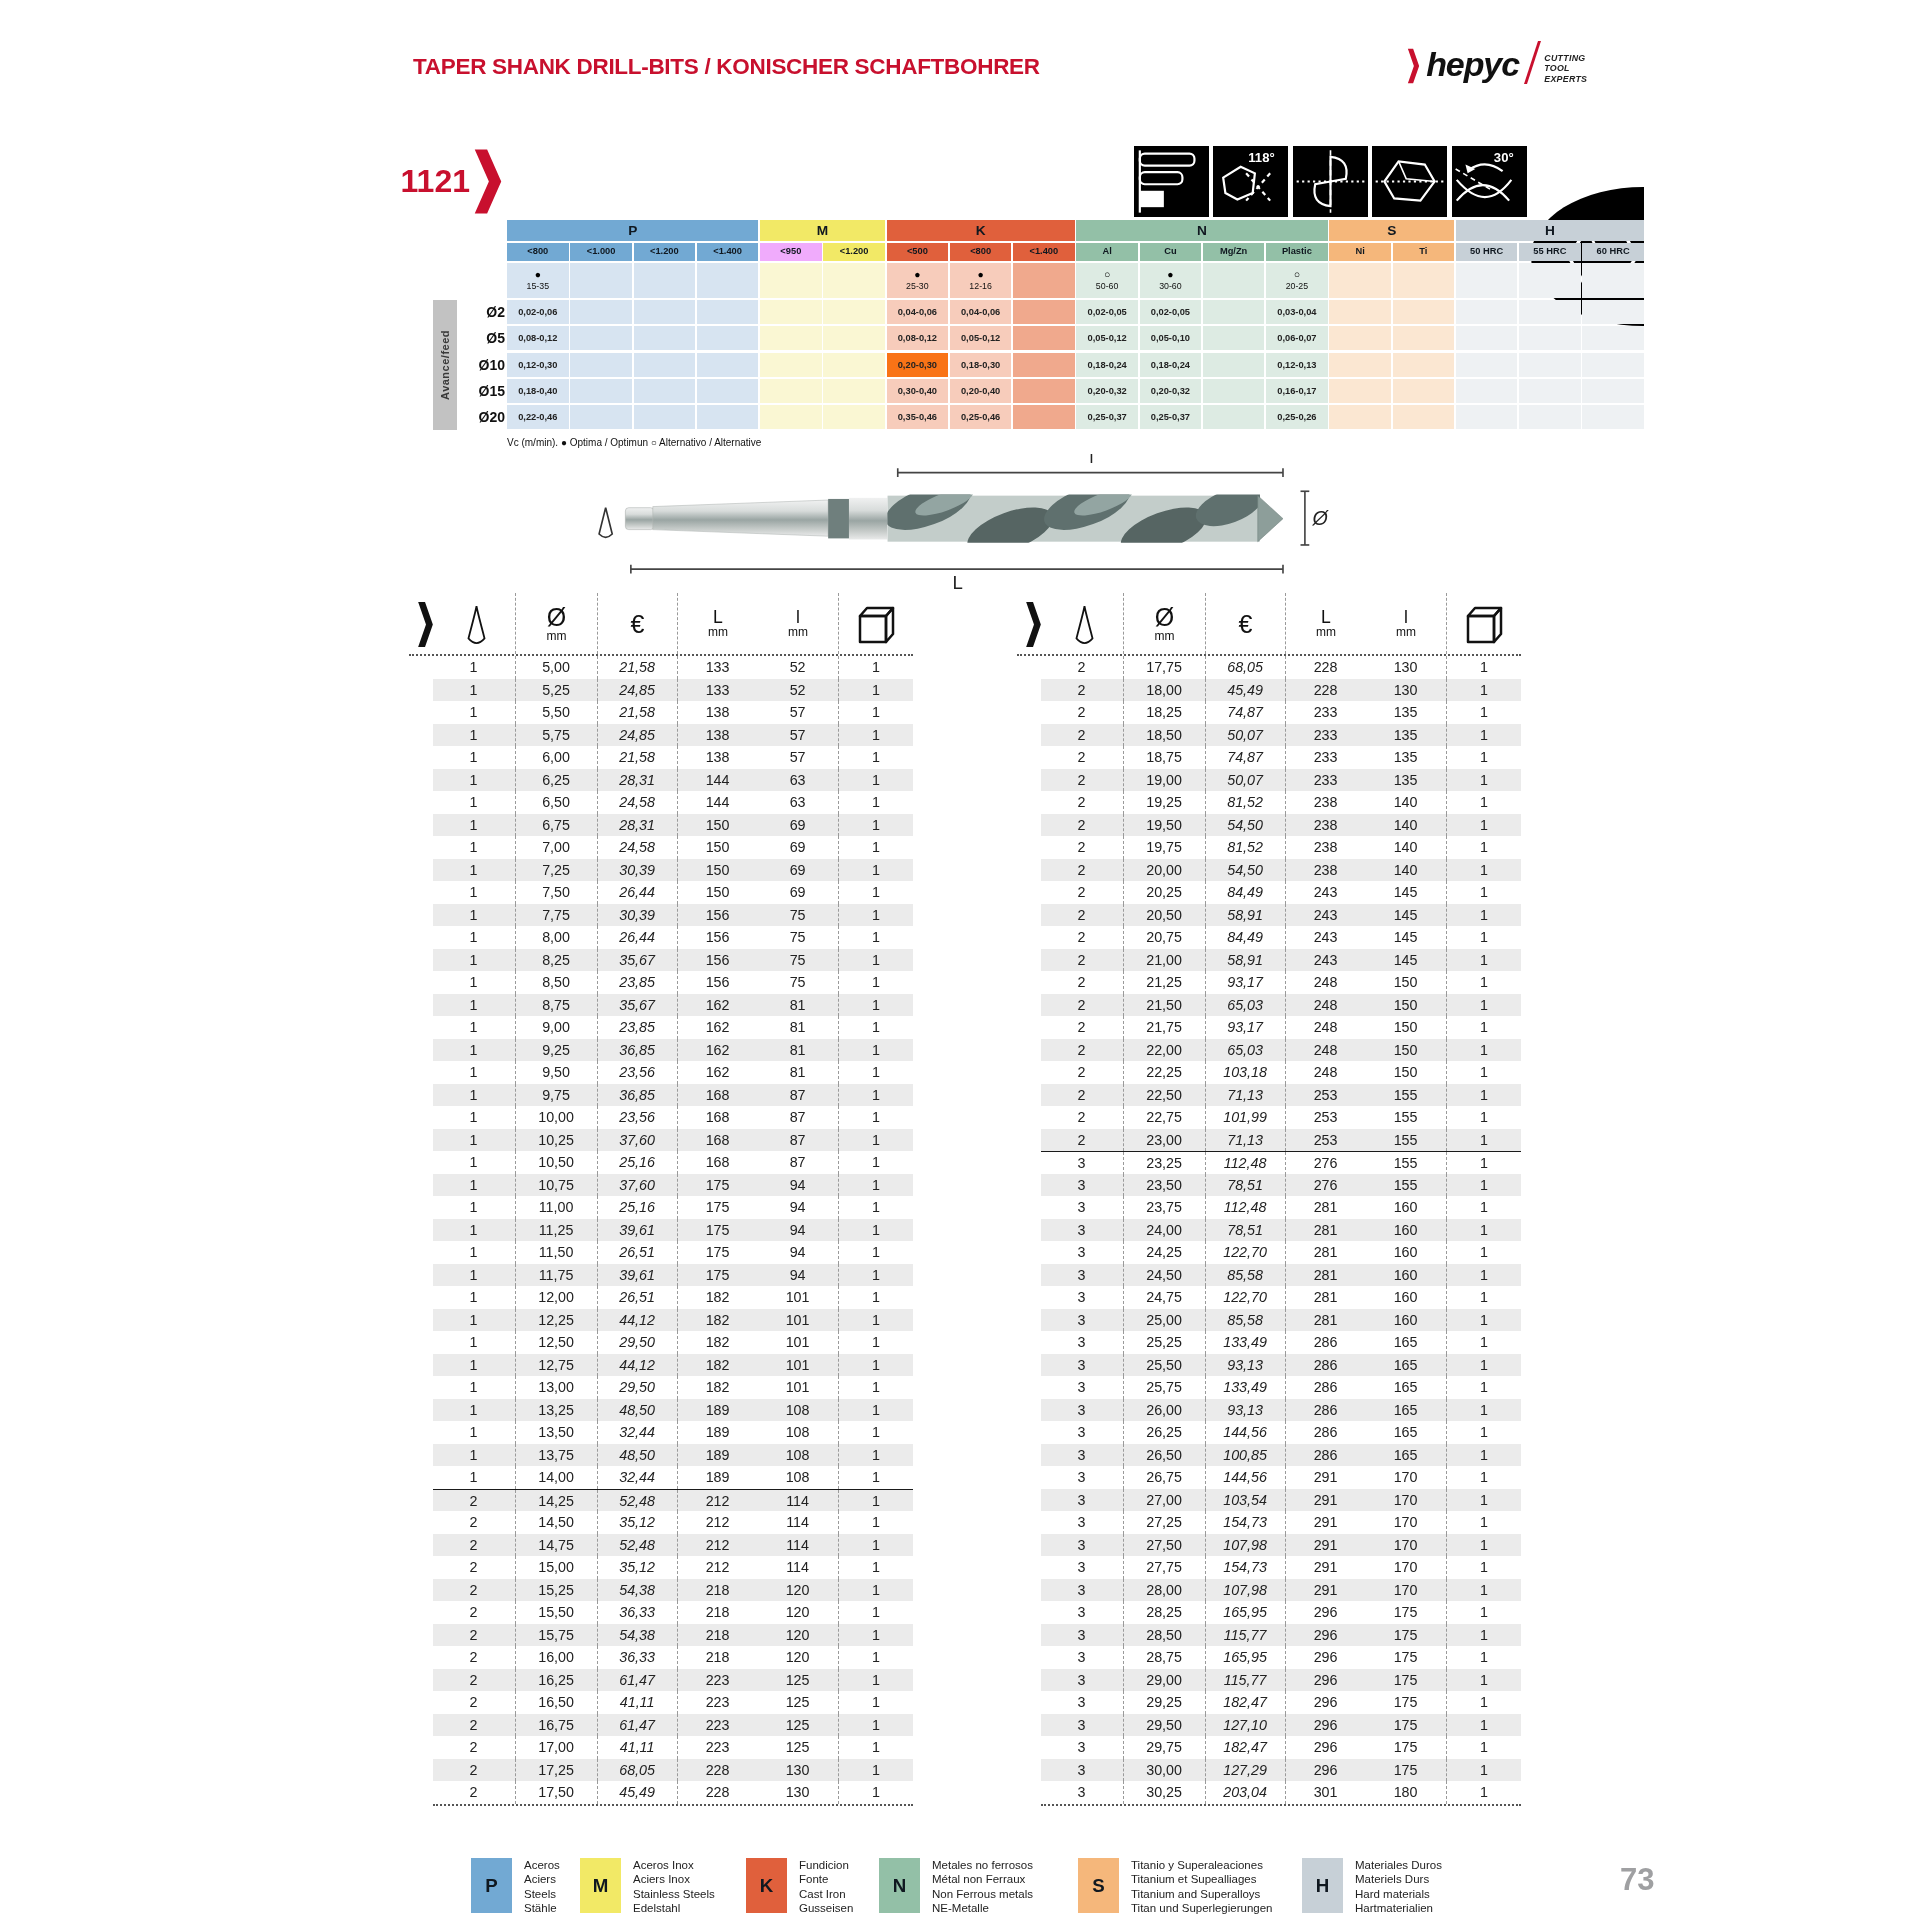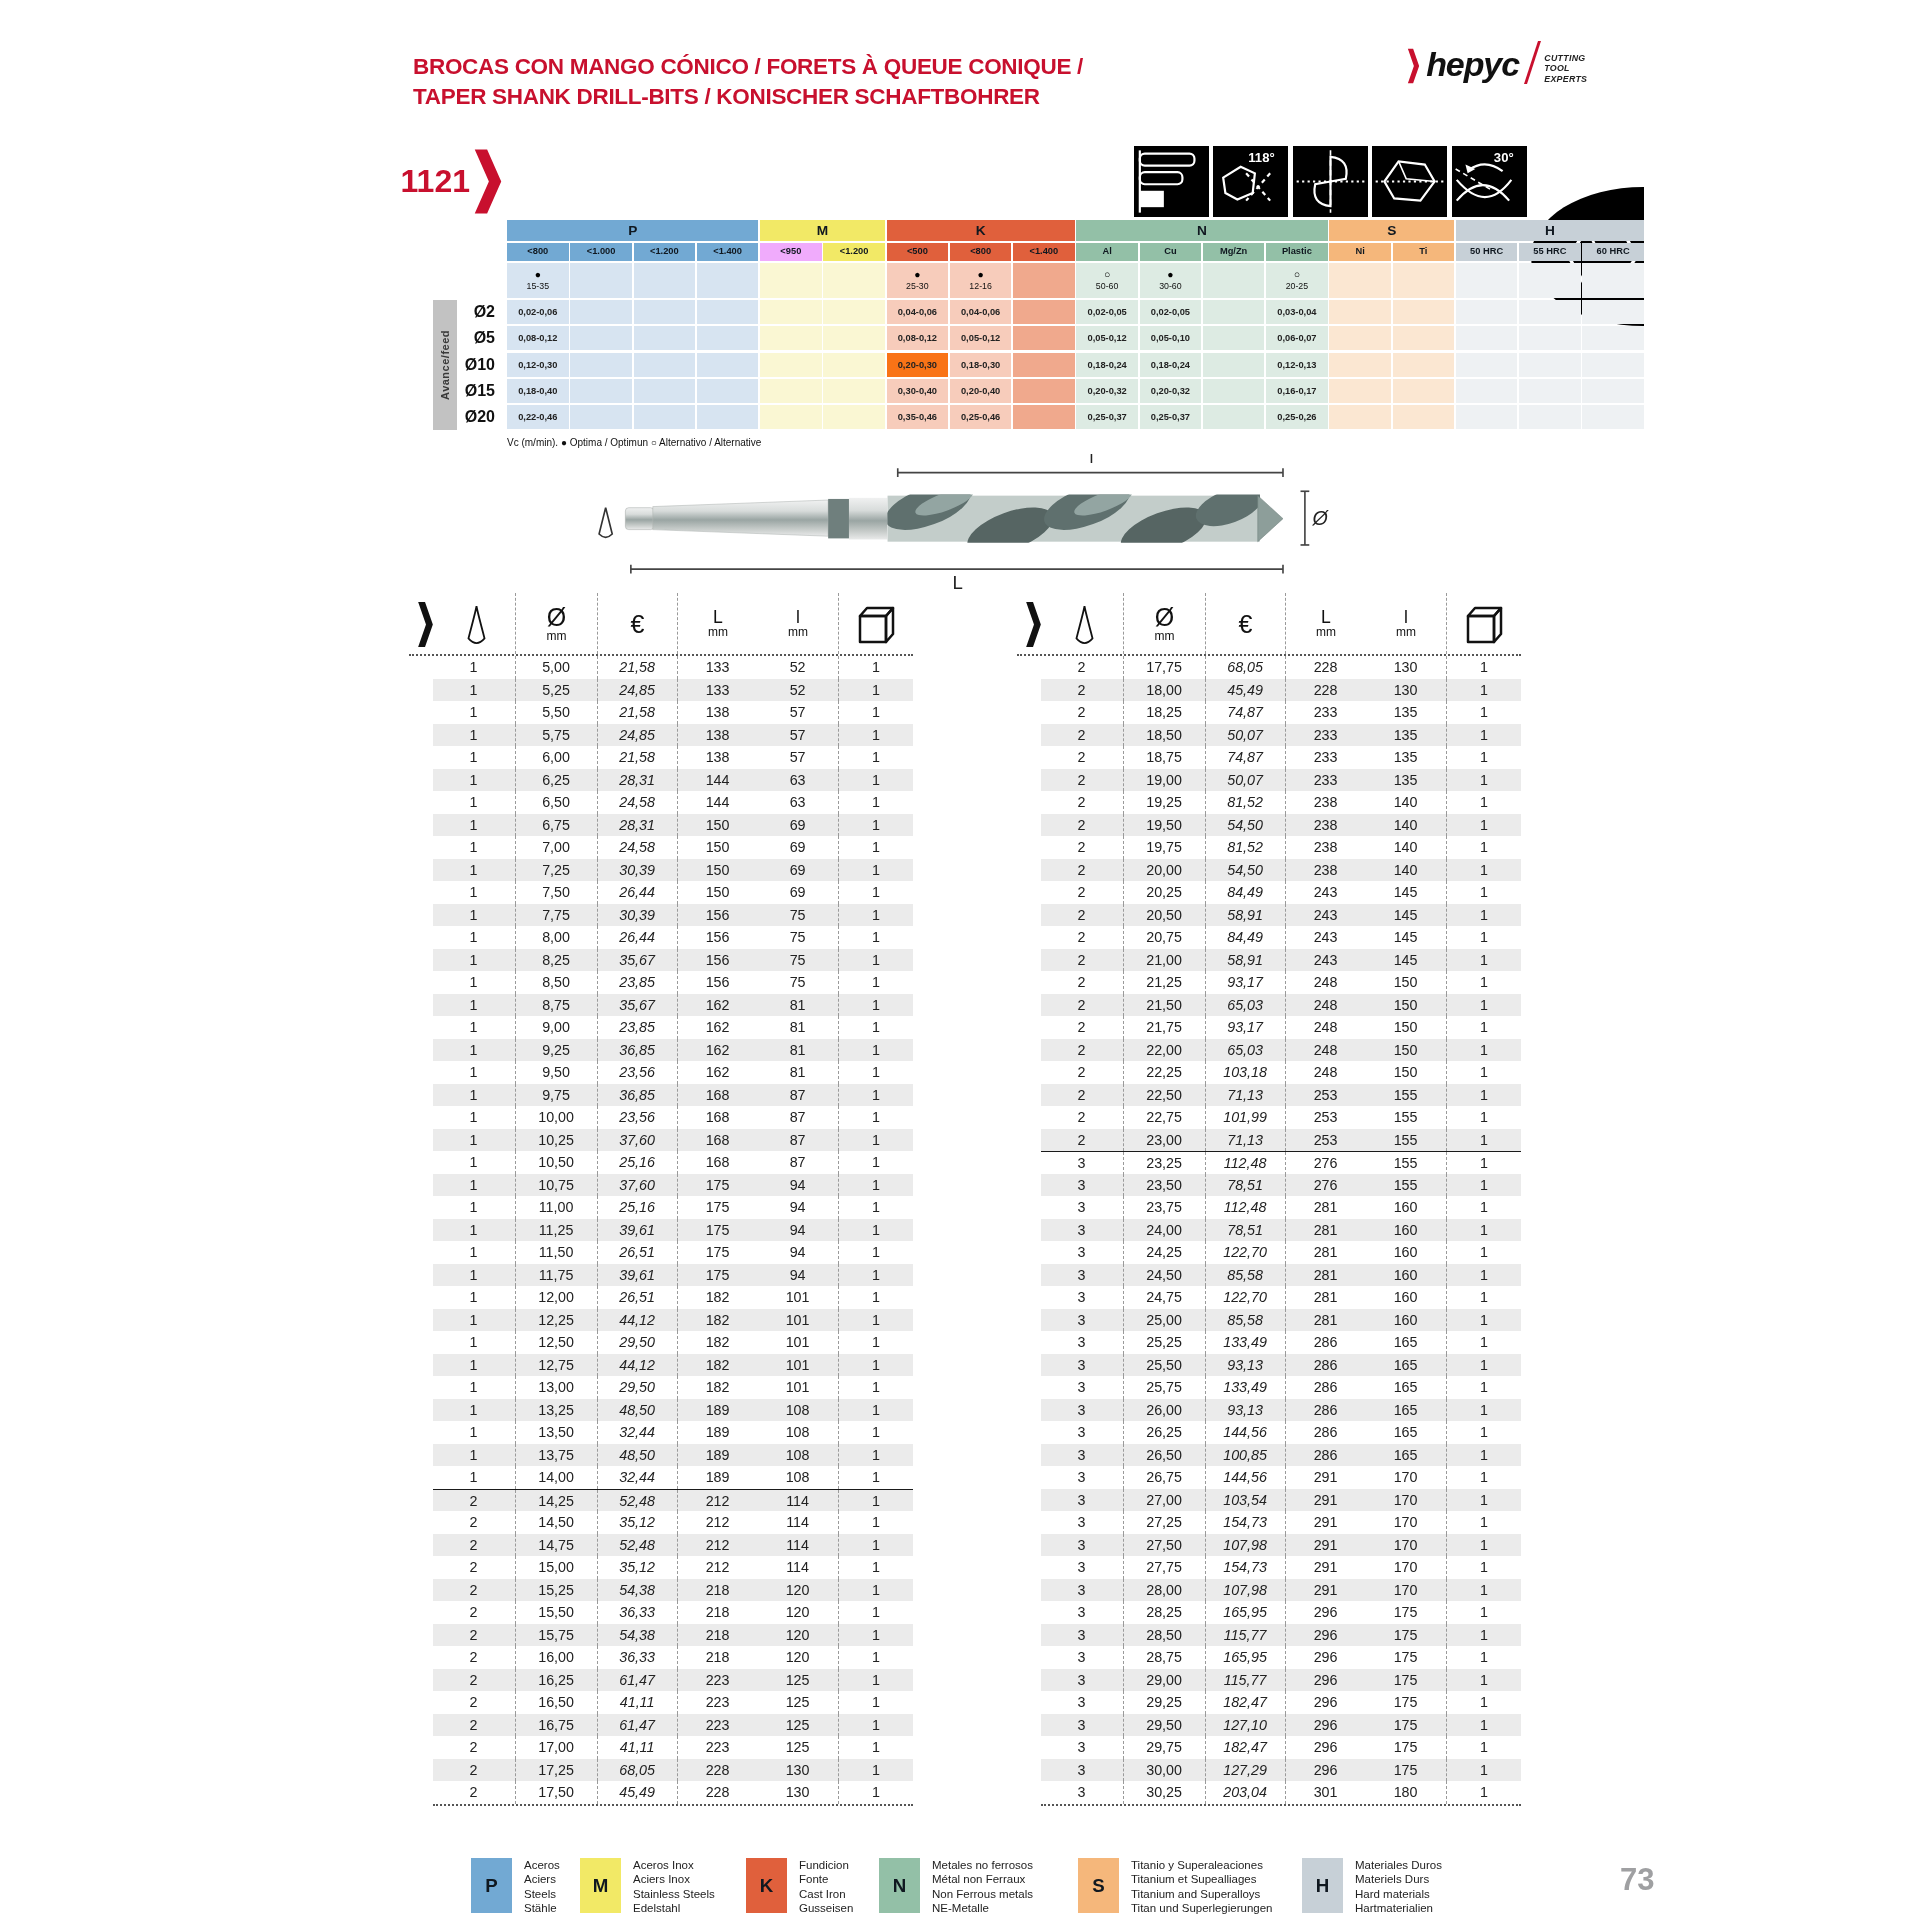--- a/index.html
+++ b/index.html
@@ -36,22 +36,22 @@
   .sp-band { font-size:13.7px; font-weight:bold; color:#101820; text-align:center; line-height:21px; }
   .sp-sub  { font-size:9.3px; font-weight:bold; color:#101820; text-align:center; line-height:17.6px; }
   .sp-dot  { display:flex; flex-direction:column; align-items:center; justify-content:center; }
   .sp-dot .d { font-size:10.4px; line-height:12px; color:#000; font-weight:bold; }
   .sp-dot .r { font-size:8.8px; line-height:10px; color:#111; }
   .sp-cell { font-size:9.3px; font-weight:600; color:#222; text-align:center; line-height:24px; }
   .avance-strip { position:absolute; left:433px; top:300px; width:24px; height:130px; background:#C2C2C2;
                   display:flex; align-items:center; justify-content:center; }
   .avance-strip span { writing-mode:vertical-rl; transform:rotate(180deg); font-size:11px;
                        font-weight:bold; color:#3a3a3a; letter-spacing:0.5px; }
-  .row-label { position:absolute; left:451px; width:44px; height:24px; text-align:right;
-               font-size:16px; font-weight:bold; line-height:24px; color:#111; }
+  .row-label { position:absolute; left:461px; width:44px; height:24px; text-align:right;
+               font-size:14px; font-weight:bold; line-height:24px; color:#111; }
   .footnote { position:absolute; left:507px; top:437px; font-size:10px; color:#111; }
 
   
   .diagram { position:absolute; left:593px; top:454px; width:741px; height:137px; }
 
   
   .cat { position:absolute; top:593px; width:504px; }
   #cat-left  { left:409px; }
   #cat-right { left:1017px; }
   .cat-header { position:relative; height:63px; display:grid;
@@ -81,21 +81,20 @@
                 font-size:18.7px; font-weight:bold; color:#101820; flex:0 0 41px; }
   .legend-lines { margin-left:12px; font-size:11.5px; line-height:14.3px; color:#222; padding-top:0px; }
   .page-num { position:absolute; left:1620px; top:1862px; font-size:31px; font-weight:bold; color:#9FA0A2; }
 </style>
 </head>
 <body>
 
 <div class="page">
 
   <div class="title">
-    <div>BROCAS CON MANGO CÓNICO / FORETS À QUEUE CONIQUE /</div>
     <div>TAPER SHANK DRILL-BITS / KONISCHER SCHAFTBOHRER</div>
   </div>
 
   <div class="logo">
     <svg class="chev" viewBox="0 0 34 96">
       <path d="M2 2 L16 2 L32 48 L16 94 L2 94 L18 48 Z" fill="#C8102E"></path>
     </svg>
     <div class="brand">hepyc</div>
     <div class="logo-slash"></div>
     <div class="tagline">

